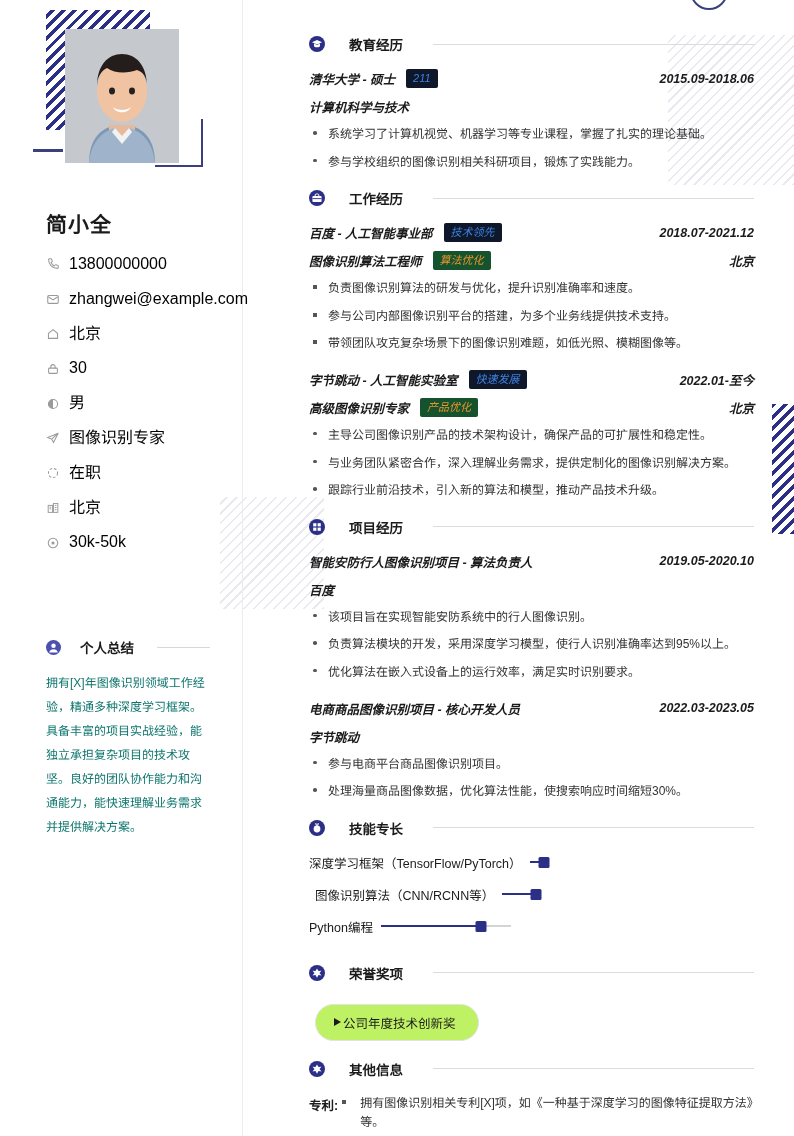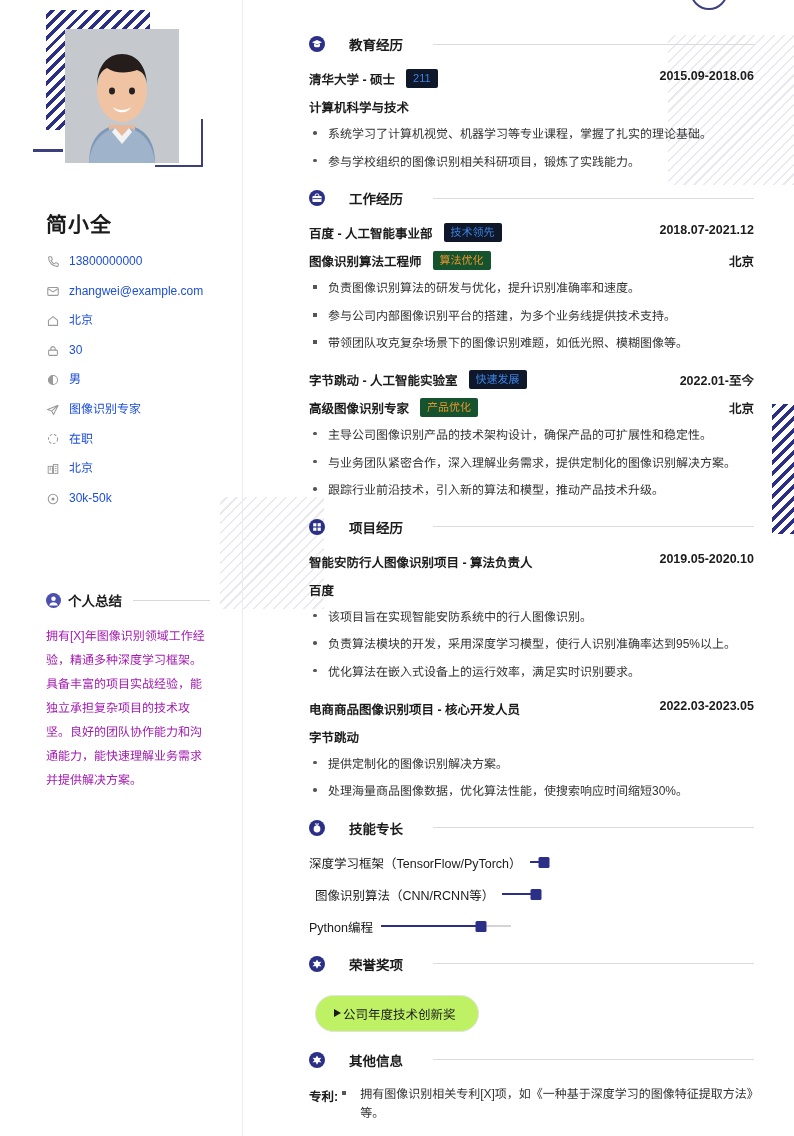--- a/index.html
+++ b/index.html
@@ -55,41 +55,41 @@
 
   .name {
     font-size:21px; font-weight:bold; color:#1b1b1b;
     margin:18px 0 16px 14px; letter-spacing:1px;
   }
 
   .contact-list { margin-left:14px; }
   .contact-row { display:flex; align-items:center; gap:9px; margin-bottom:14px; }
   .contact-row .ico { width:14px; height:14px; flex:0 0 14px; color:#9a9a9a; }
   .contact-row .ico svg { display:block; width:14px; height:14px; }
-  .contact-row .txt { font-size:12px; color:#1d4ed8; line-height:1.3; }
+  .contact-row .txt { font-size:16px; color:#000000; line-height:1.3; }
 
   .sb-section { margin:84px 0 0 14px; }
-  .sb-head { display:flex; align-items:center; gap:7px; margin-bottom:14px; }
+  .sb-head { display:flex; align-items:center; gap:19px; margin-bottom:14px; }
   .sb-head .cap-ico { width:15px; height:15px; flex:0 0 15px; }
   .sb-head .cap-ico svg { display:block; width:15px; height:15px; }
   .sb-head .cap-txt { font-size:13.5px; font-weight:bold; color:#1b1b1b; white-space:nowrap; }
   .sb-head .cap-rule { flex:1; height:1px; background:#d8d8d8; margin-left:4px; }
-  .sb-body { font-size:12px; line-height:2.0; color:#a21caf; }
+  .sb-body { font-size:12px; line-height:2.0; color:#0f766e; }
 
   
   .main { position:absolute; left:243px; top:0; width:551px; padding:34px 40px 0 66px; }
   .section { margin-bottom:2px; position:relative; z-index:2; }
   .sec-head { display:flex; align-items:center; gap:24px; margin-bottom:15px; }
   .sec-ico { width:16px; height:16px; flex:0 0 16px; }
   .sec-ico svg { display:block; width:16px; height:16px; }
   .sec-title { font-size:13.5px; font-weight:bold; color:#1b1b1b; white-space:nowrap; }
   .sec-rule { flex:1; height:1px; background:#dcdcdc; margin-left:6px; }
 
   .entry { margin-bottom:17px; }
-  .row1, .row2 { display:flex; align-items:flex-start; width:100%; }
+  .row1, .row2 { display:flex; align-items:center; width:100%;font-style:italic; }
   .row1 { margin-bottom:9px; }
   .row2 { margin-bottom:9px; }
   .ent-main { font-size:12.5px; font-weight:bold; color:#1b1b1b; white-space:nowrap; }
   .ent-sub { font-size:12.5px; font-weight:bold; color:#1b1b1b; white-space:nowrap; }
   .ent-right {
     margin-left:auto; font-size:12.5px; font-weight:bold; color:#1b1b1b;
     white-space:nowrap; padding-left:10px;
   }
   .tag {
     font-size:11px; padding:2px 7px; border-radius:2px; margin-left:11px;
@@ -383,21 +383,21 @@
 
       <div class="entry">
         <div class="row1">
           <span class="ent-main">电商商品图像识别项目 - 核心开发人员</span>
           <span class="ent-right">2022.03-2023.05</span>
         </div>
         <div class="row2">
           <span class="ent-sub">字节跳动</span>
         </div>
         <ul class="bullets">
-          <li>提供定制化的图像识别解决方案。</li>
+          <li>参与电商平台商品图像识别项目。</li>
           <li>处理海量商品图像数据，优化算法性能，使搜索响应时间缩短30%。</li>
         </ul>
       </div>
     </section>
 
     <section class="section" style="margin-top:6px;">
       <div class="sec-head">
         <span class="sec-ico">
           <svg viewBox="0 0 16 16">
               <circle cx="8" cy="8" r="8" fill="#2b2f86"></circle>
@@ -430,21 +430,21 @@
           <span class="skill-name">Python编程</span>
           <span class="slider" style="width:130px;">
             <span class="track"></span>
             <span class="fill" style="width:77%;"></span>
             <span class="knob" style="left:77%;"></span>
           </span>
         </div>
       </div>
     </section>
 
-    <section class="section" style="margin-top:5px;">
+    <section class="section" style="margin-top:14px;">
       <div class="sec-head">
         <span class="sec-ico">
           <svg viewBox="0 0 16 16">
               <circle cx="8" cy="8" r="8" fill="#2b2f86"></circle>
               <path d="M8 3.4l1.5 2.7 3-.3-2 2.3 2 2.3-3-.3L8 12.8l-1.5-2.7-3 .3 2-2.3-2-2.3 3 .3z" fill="#fff"></path>
             </svg>
         </span>
         <span class="sec-title">荣誉奖项</span>
         <span class="sec-rule"></span>
       </div>

